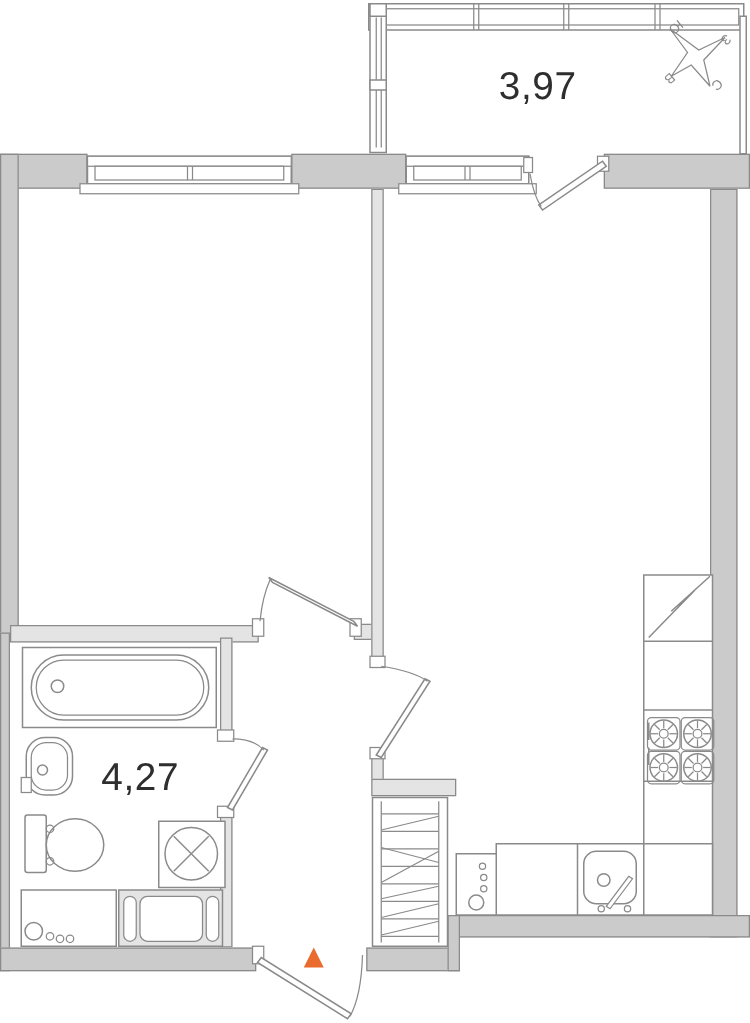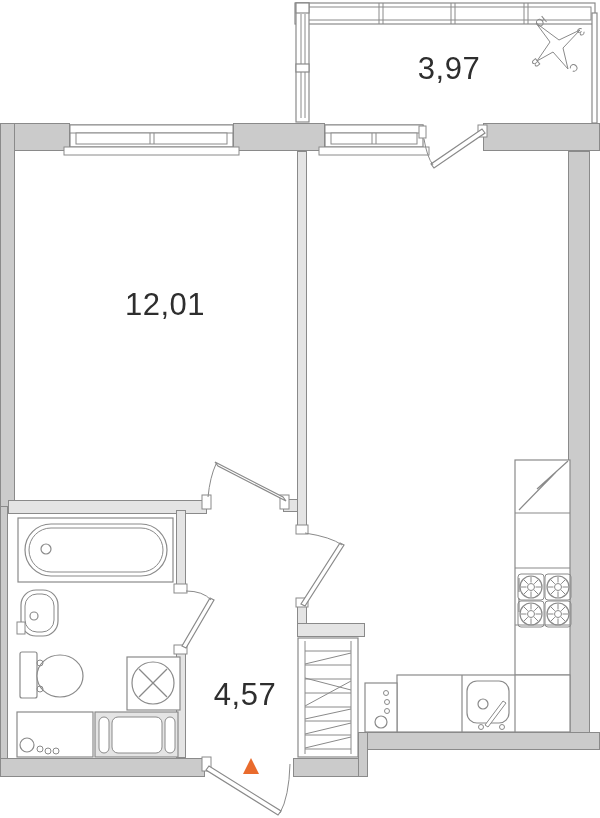--- a/index.html
+++ b/index.html
@@ -3,21 +3,21 @@
 <meta charset="utf-8">
 <style>
   html,body{margin:0;padding:0;background:#fff;}
   #plan{
     position:relative;width:600px;height:818px;background:#fff;overflow:hidden;
     font-family:"Liberation Sans",sans-serif;
   }
   .w{position:absolute;box-sizing:border-box;background:var(--exterior-wall,#cbcbcb);border:1px solid var(--line,#838383);}
   .iw{position:absolute;box-sizing:border-box;background:var(--interior-wall,#e3e3e3);border:1px solid var(--line,#9b9b9b);}
   .area-label{
-    position:absolute;width:100px;text-align:center;font-size:31px;
+    position:absolute;width:100px;font-size:31px;
     color:var(--text,#2e2e2e);letter-spacing:.5px;
   }
   svg{position:absolute;left:0;top:0;}
   svg *{stroke:var(--line,#8a8a8a);stroke-width:1.2;fill:none;}
   svg .fw{fill:#fff;}
   svg .fg{fill:var(--interior-wall,#dcdcdc);}
   svg .nofill{fill:none;}
   svg text{stroke:none;fill:var(--line,#9a9a9a);font-family:"Liberation Sans",sans-serif;font-size:11px;}
   svg .accent{fill:var(--entrance-marker,#e96b2d);stroke:none;}
   svg .thin{stroke-width:1;}
@@ -240,16 +240,15 @@
     <g>
       <rect class="fw" x="365" y="683" width="32" height="49"></rect>
       <circle class="nofill thin" cx="386" cy="693" r="2.5"></circle>
       <circle class="nofill thin" cx="387" cy="702" r="2.5"></circle>
       <circle class="nofill thin" cx="387" cy="711" r="2.5"></circle>
       <circle class="nofill" cx="381" cy="722" r="6"></circle>
     </g>
   </svg>
 
   <div class="area-label" style="left:399px;top:51px">3,97</div>
-  <div class="area-label" style="left:115px;top:287px">12,01</div>
-  <div class="area-label" style="left:195px;top:677px">4,57</div>
+  <div class="area-label" style="left:81px;top:604px">4,27</div>
 
 </div>
 
 </body></html>

